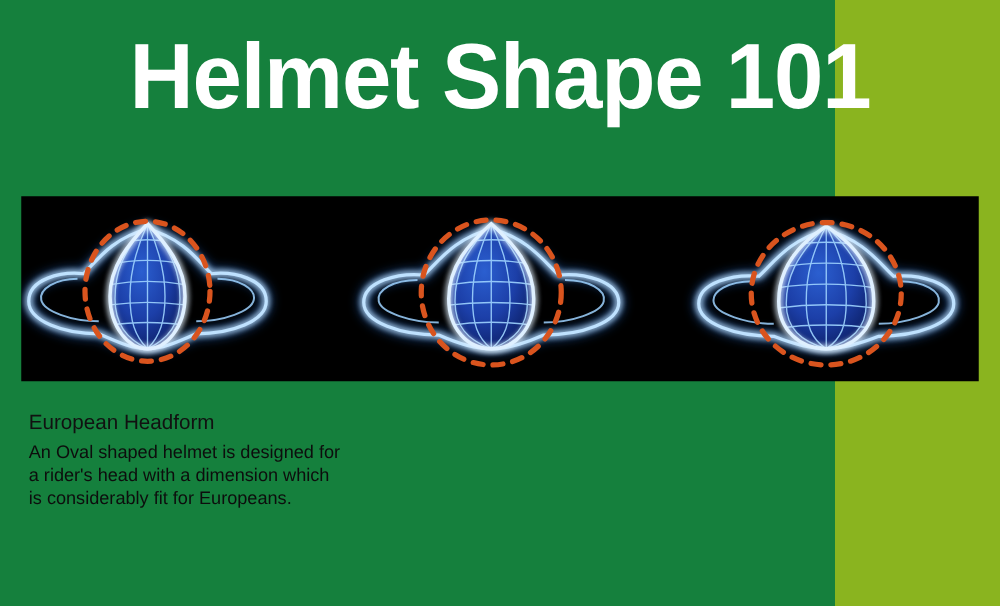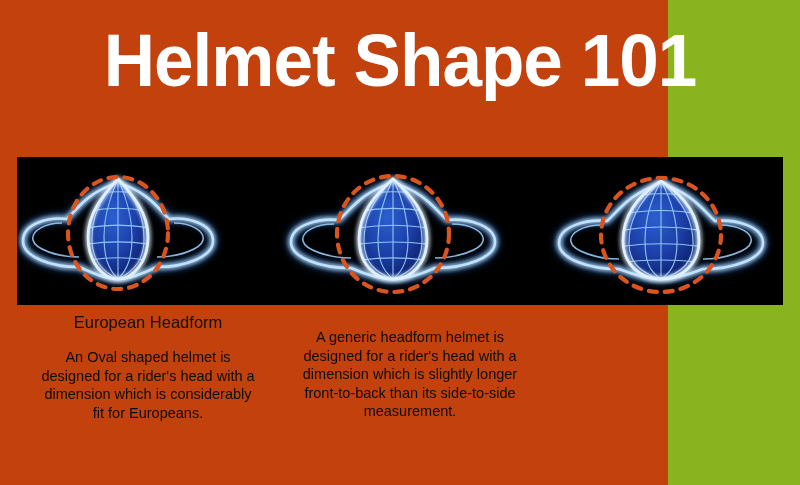--- a/index.html
+++ b/index.html
@@ -10,21 +10,21 @@
     width: 800px;
     height: 485px;
     overflow: hidden;
     background: #8ab41f;
     font-family: "Liberation Sans", sans-serif;
   }
   #root {
     position: relative;
     width: 668px;
     height: 485px;
-    background: #c2410c;
+    background: #15803d;
   }
 
   
   #title {
     position: absolute;
     left: 0;
     top: 18px;
     width: 800px;
     text-align: center;
     color: #ffffff;
@@ -63,43 +63,42 @@
     left: 0;
     top: 0;
     width: 255px;
     height: 148px;
     display: block;
   }
 
   
   .caption-col {
     position: absolute;
-    top: 312px;
-    text-align: center;
+    top: 328px;
   }
   .caption-col.c1 { left: 23px;  width: 250px; }
   .caption-col.c2 { left: 285px; width: 250px; }
   .caption-col.c3 { left: 547px; width: 240px; }
 
   .caption-title {
     color: #111111;
     font-family: "Liberation Sans", sans-serif;
     font-size: 16.5px;
     line-height: 20px;
     font-weight: normal;
     margin: 0 0 5px 0;
     white-space: nowrap;
   }
   .caption-body {
     color: #0d0d0d;
     font-family: "Liberation Sans", sans-serif;
     font-size: 14.5px;
     line-height: 18.5px;
     font-weight: normal;
-    margin: 16px;
+    margin: 0;
   }
 </style>
 </head>
 <body>
 
 <div id="root">
 
   <div id="title">Helmet Shape 101</div>
 
   <div id="image-strip">
@@ -273,17 +272,16 @@
     </div>
 
   </div>
 
   <div class="caption-col c1">
     <p class="caption-title">European Headform</p>
     <p class="caption-body">An Oval shaped helmet is designed for a rider's head with a dimension which is considerably fit for Europeans.</p>
   </div>
 
   <div class="caption-col c2">
-    <p class="caption-body">A generic headform helmet is designed for a rider's head with a dimension which is slightly longer front-to-back than its side-to-side measurement.</p>
   </div>
 
 
 </div>
 
 </body></html>

